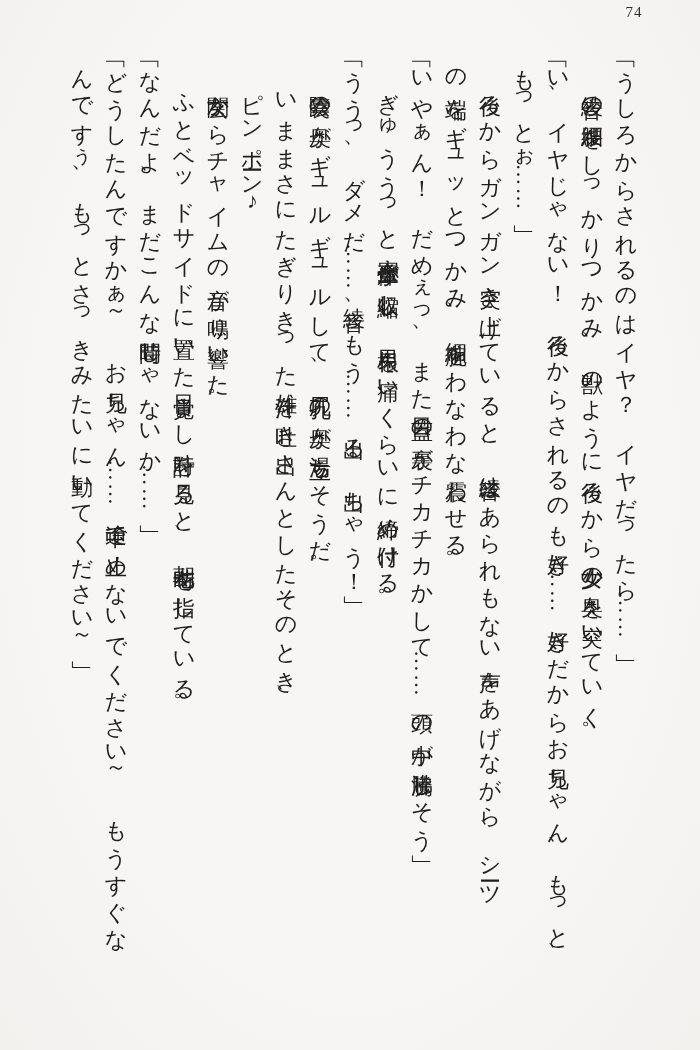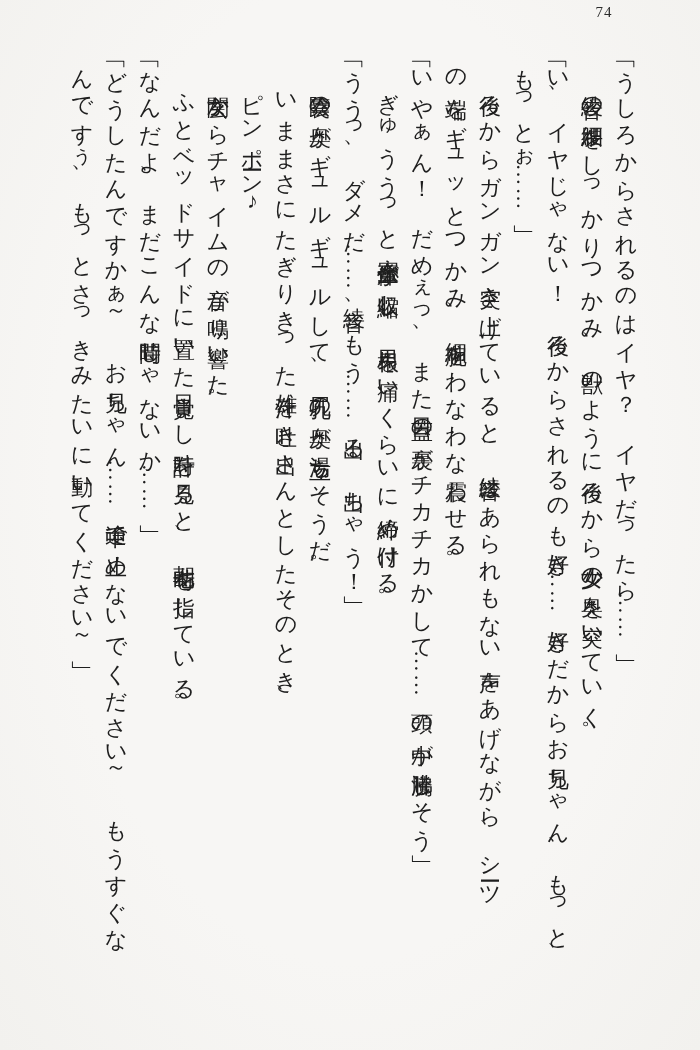--- a/index.html
+++ b/index.html
@@ -15,21 +15,21 @@
     font-family: "Liberation Serif", "DejaVu Serif", serif;
   }
   .page {
     position: absolute;
     inset: 0;
     background: radial-gradient(ellipse at 50% 45%, #f7f6f4 60%, #f2f1ee 100%);
   }
   .page-number {
     position: absolute;
     top: 4px;
-    left: 582px;
+    left: 612px;
     width: 44px;
     text-align: center;
     font-size: 15px;
     letter-spacing: 1px;
     color: #2b2b2b;
   }
   .text-block {
     position: absolute;
     top: 54px;
     right: 57px;

